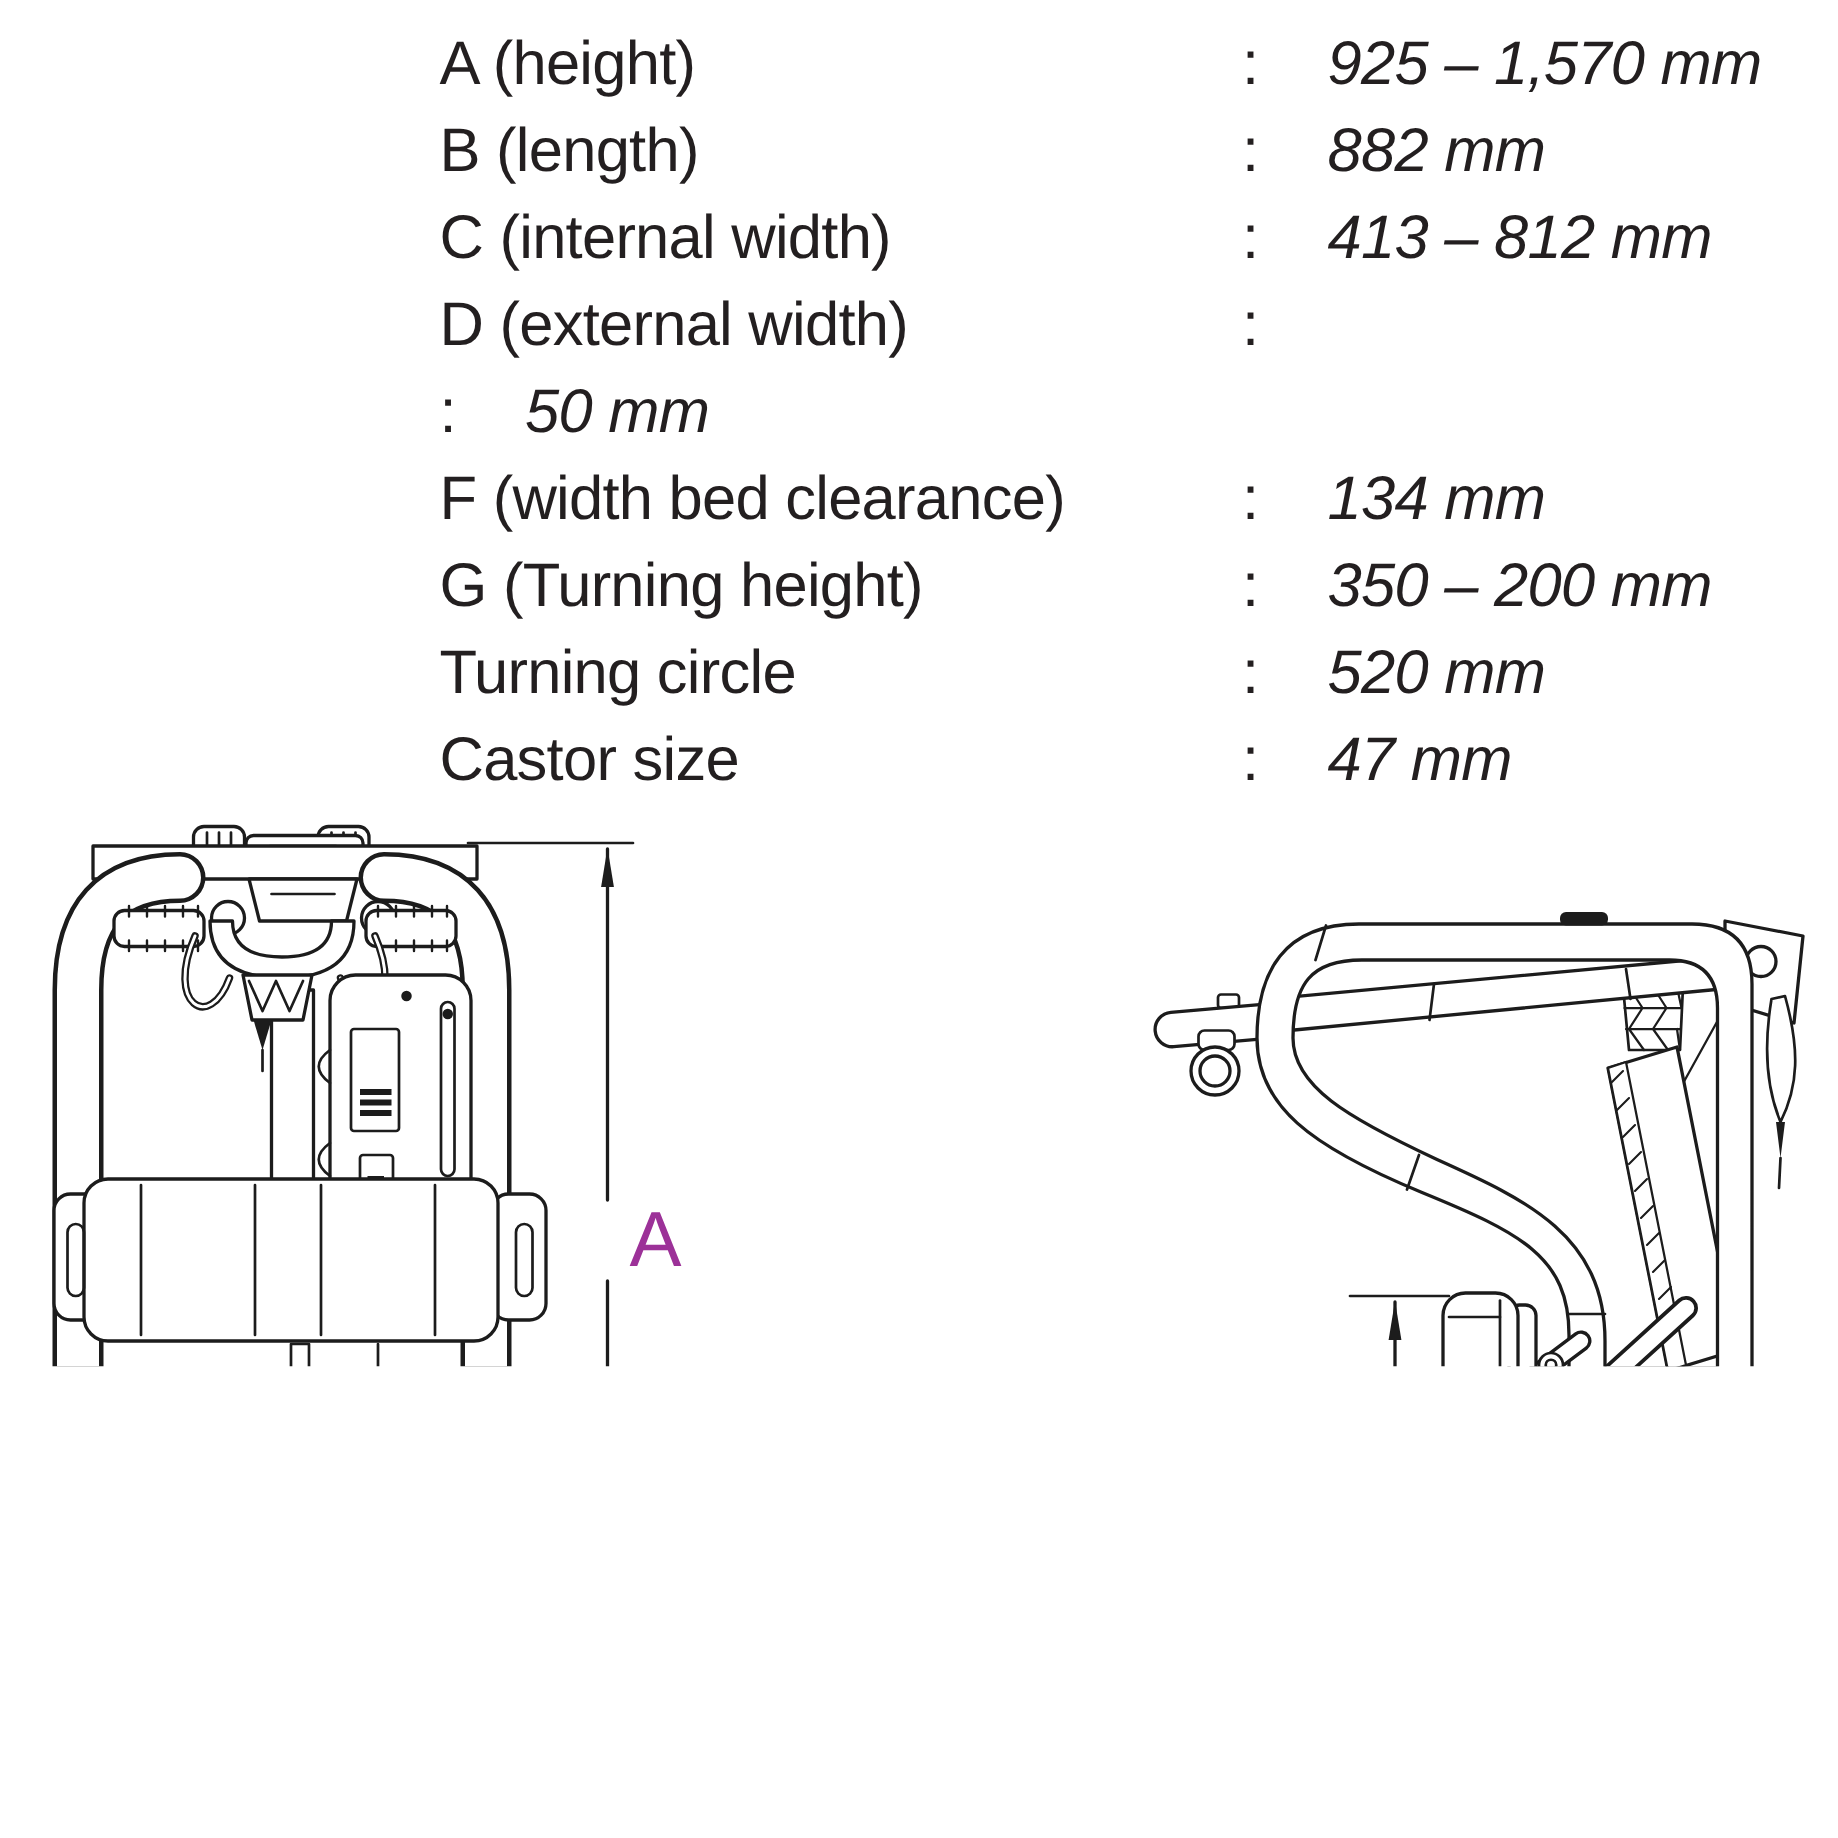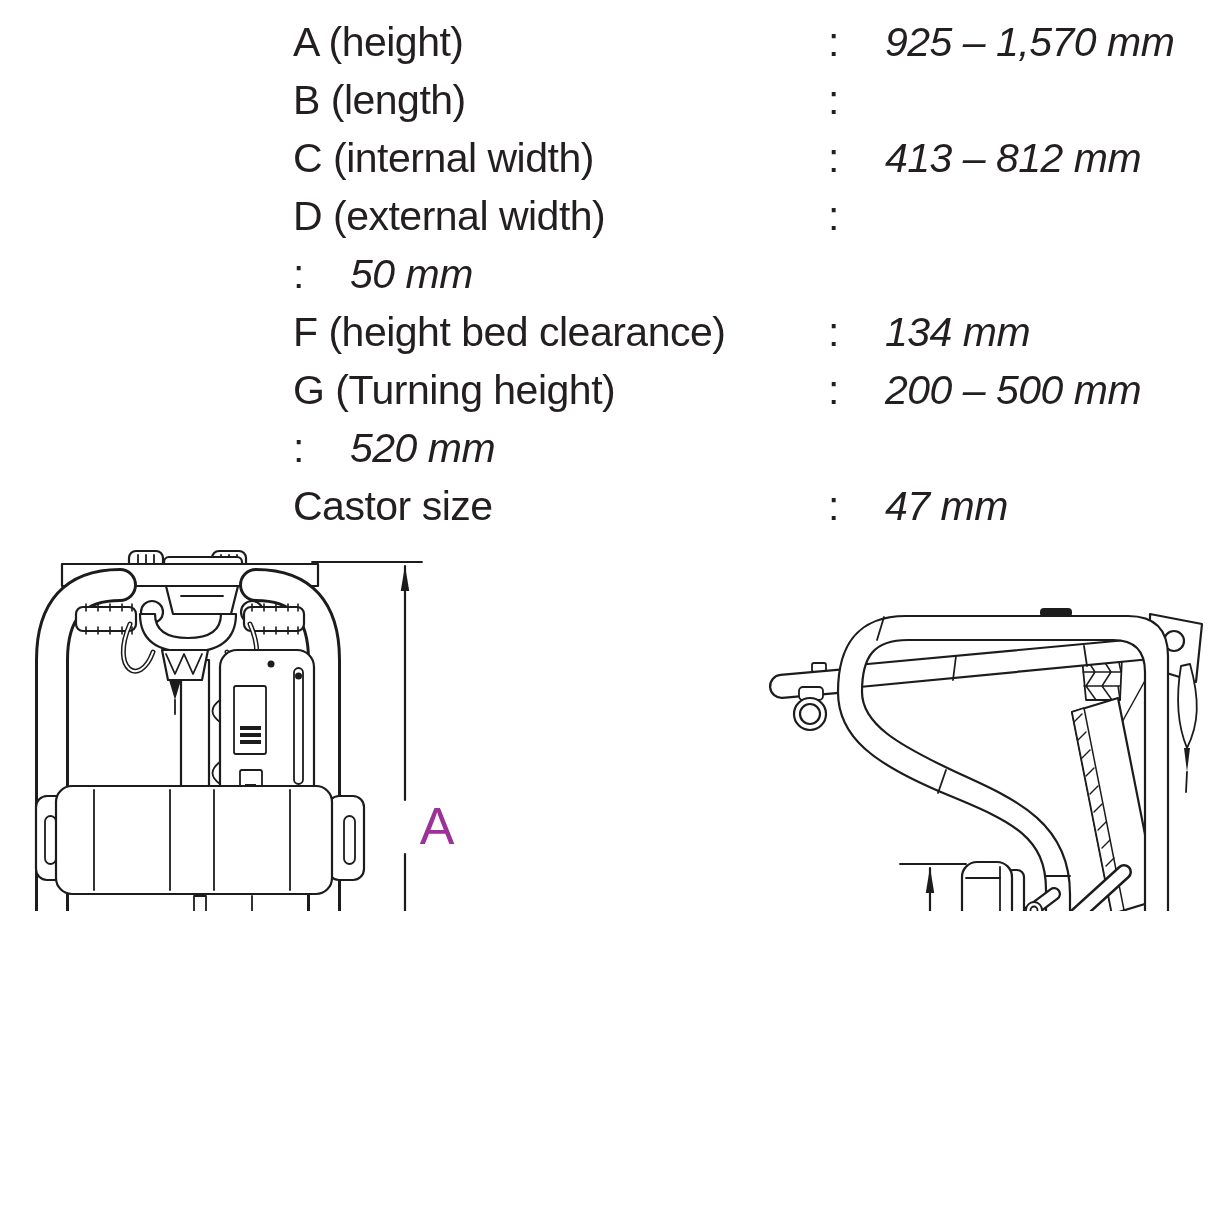--- a/index.html
+++ b/index.html
@@ -20,45 +20,47 @@
 
   <div class="spec">
     <div class="srow">
       <span class="lbl">A (height)</span>
       <span class="sep">:</span>
       <span class="val">925 – 1,570 mm</span>
     </div>
     <div class="srow">
       <span class="lbl">B (length)</span>
       <span class="sep">:</span>
+      <span class="val">882 mm</span>
     </div>
     <div class="srow">
       <span class="lbl">C (internal width)</span>
       <span class="sep">:</span>
       <span class="val">413 – 812 mm</span>
     </div>
     <div class="srow">
       <span class="lbl">D (external width)</span>
       <span class="sep">:</span>
     </div>
     <div class="srow">
       <span class="sep">:</span>
       <span class="val">50 mm</span>
     </div>
     <div class="srow">
-      <span class="lbl">F (height bed clearance)</span>
+      <span class="lbl">F (width bed clearance)</span>
       <span class="sep">:</span>
       <span class="val">134 mm</span>
     </div>
     <div class="srow">
       <span class="lbl">G (Turning height)</span>
       <span class="sep">:</span>
-      <span class="val">200 – 500 mm</span>
-    </div>
-    <div class="srow">
+      <span class="val">350 – 200 mm</span>
+    </div>
+    <div class="srow">
+      <span class="lbl">Turning circle</span>
       <span class="sep">:</span>
       <span class="val">520 mm</span>
     </div>
     <div class="srow">
       <span class="lbl">Castor size</span>
       <span class="sep">:</span>
       <span class="val">47 mm</span>
     </div>
   </div>
 

